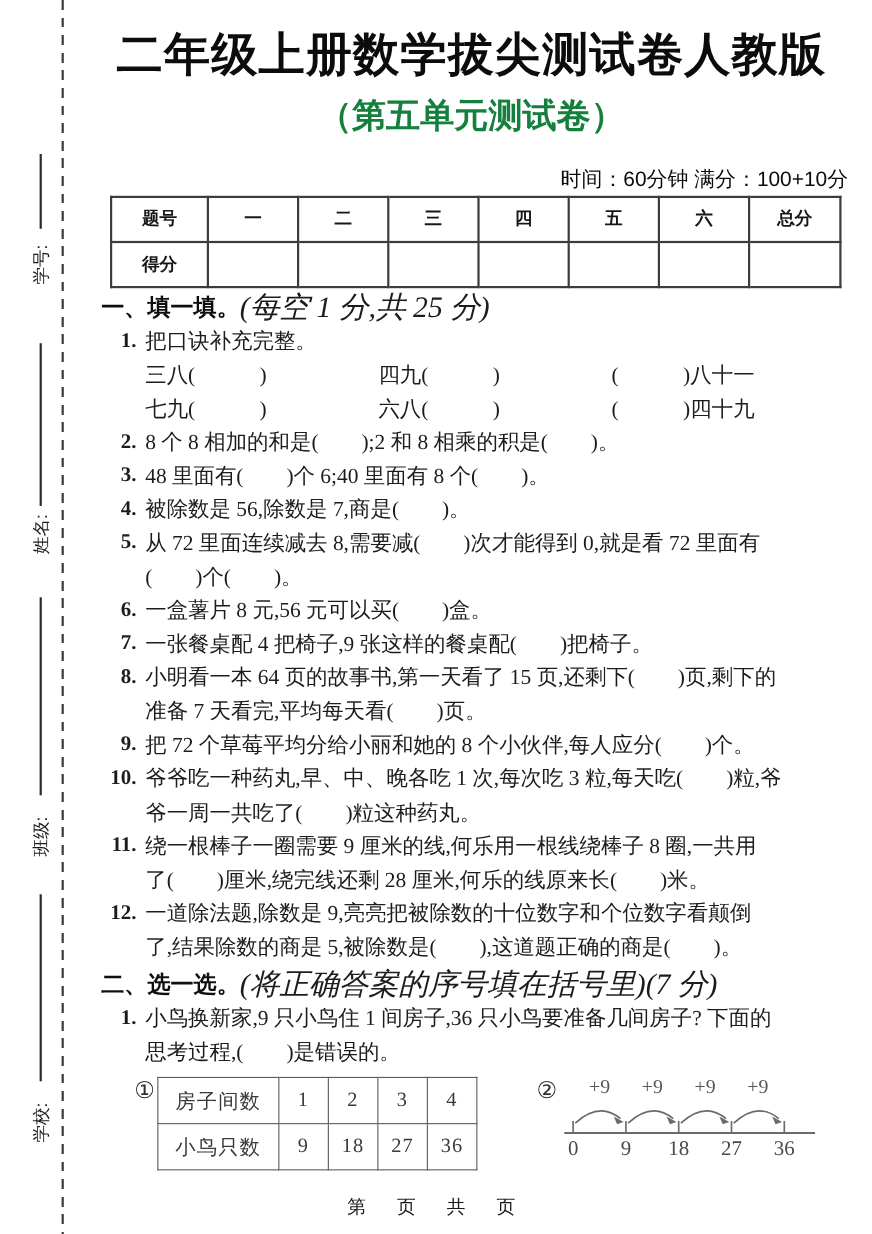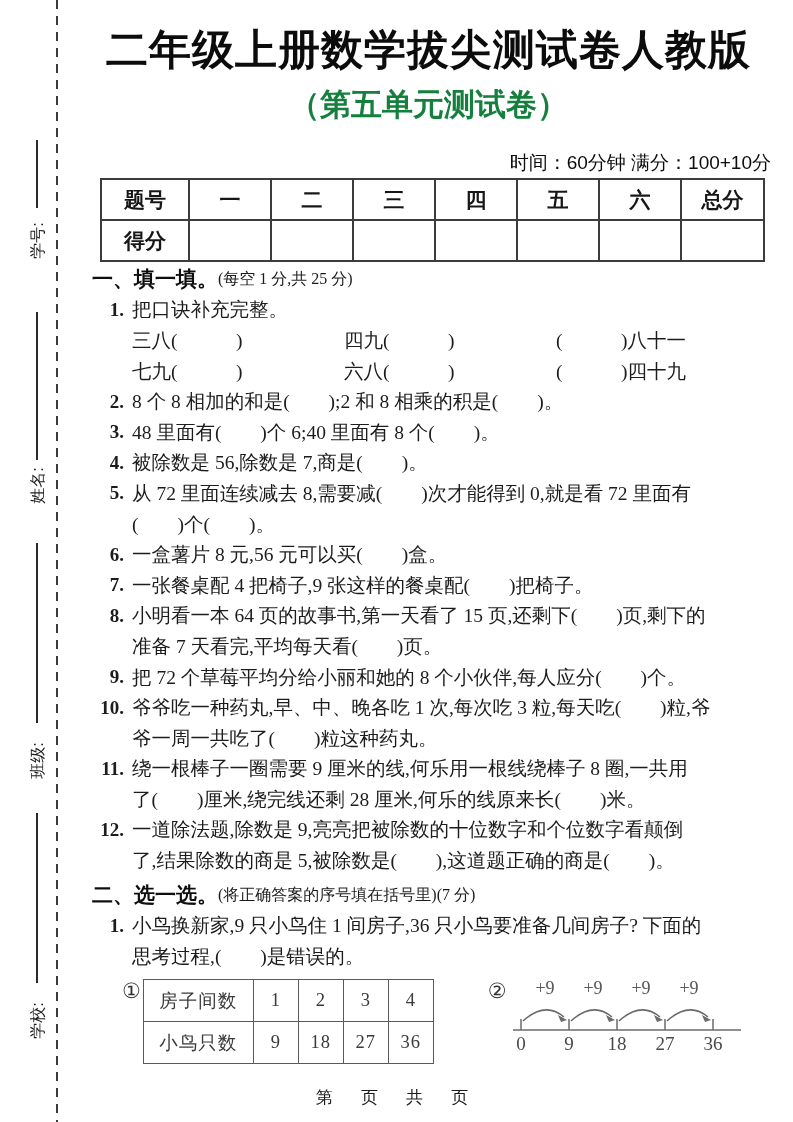--- a/index.html
+++ b/index.html
@@ -18,27 +18,27 @@
   .title{position:absolute;top:22px;left:68px;right:4px;text-align:center;
      font-family:"Liberation Sans",sans-serif;font-weight:bold;font-size:42px;letter-spacing:1px;color:#0c0c0c;}
   .subtitle{position:absolute;top:84px;left:68px;right:4px;text-align:center;
      font-family:"Liberation Sans",sans-serif;font-weight:bold;font-size:31px;color:#15803d;}
   .info{position:absolute;top:150px;right:22px;
      font-family:"Liberation Sans",sans-serif;font-size:19px;color:#0c0c0c;}
 
   
   table.score{position:absolute;top:178px;left:100px;width:663px;border-collapse:collapse;table-layout:fixed;}
   table.score td{border:2px solid #3c3c3c;height:37px;text-align:center;vertical-align:middle;
-     font-family:"Liberation Sans",sans-serif;font-weight:bold;font-size:21px;color:#161616;}
+     font-family:"Liberation Sans",sans-serif;font-weight:bold;font-size:16px;color:#161616;}
 
   
   .content{position:absolute;left:72px;top:264px;width:708px;font-size:19.5px;color:#1c1c1c;}
   .line{height:30.6px;display:flex;align-items:center;white-space:nowrap;}
   .sec-b{font-family:"Liberation Sans",sans-serif;font-weight:bold;font-size:21px;color:#0e0e0e;margin-left:20px;}
-  .sec-r{font-size:16px;}
+  .sec-r{font-size:27px;font-style:italic;}
   .qn{flex:0 0 52px;text-align:right;font-weight:bold;font-size:19px;}
   .qt{padding-left:8px;}
   .cont{padding-left:60px;}
   .brow{padding-left:60px;}
   .bcell{display:inline-block;width:212px;}
 
   
   .figrow{margin-top:5px;display:flex;align-items:flex-start;}
   .fig1{margin-left:50px;display:flex;align-items:flex-start;}
   .mark{font-size:21px;color:#333;margin:2px 2px 0 0;}

